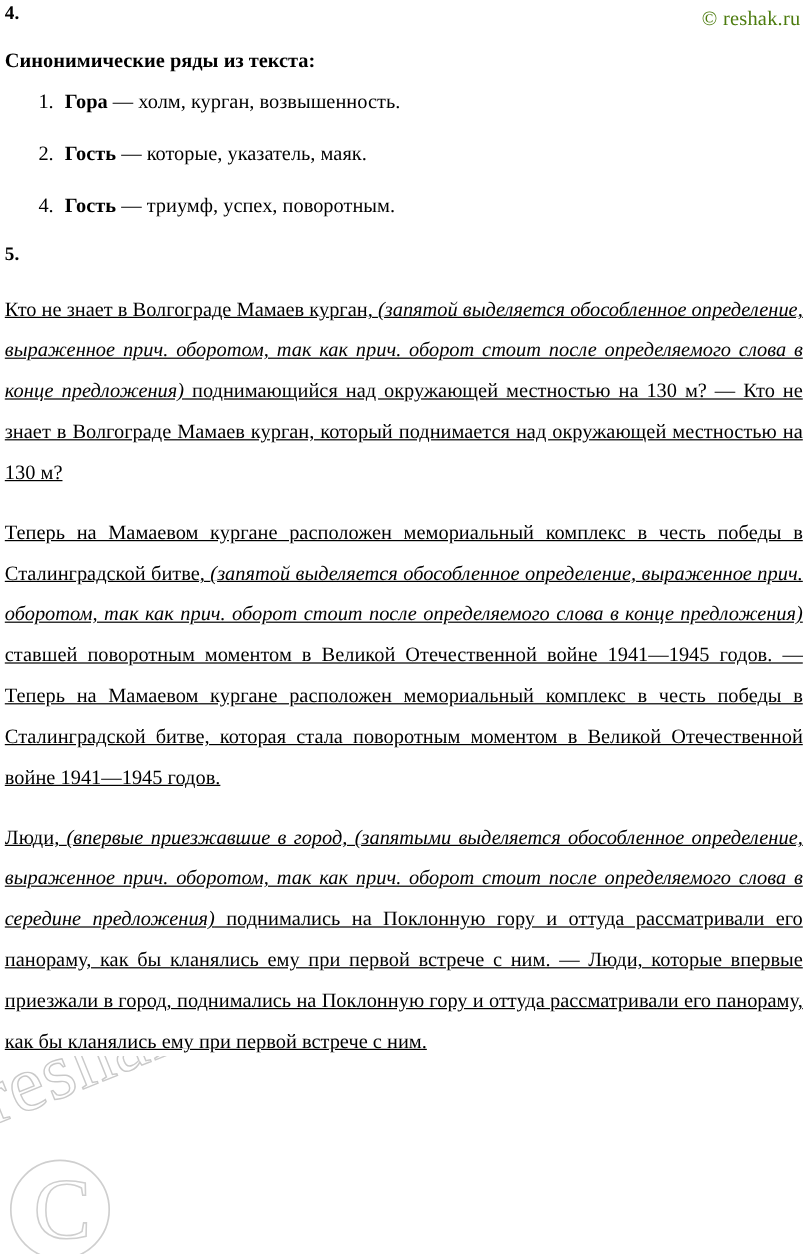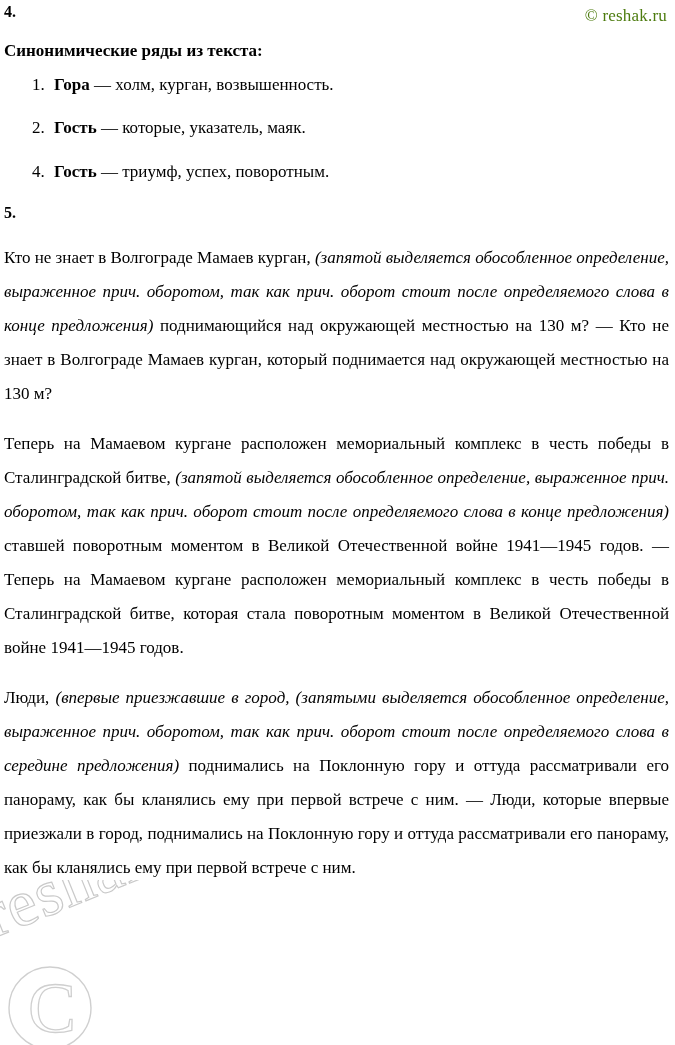--- a/index.html
+++ b/index.html
@@ -95,20 +95,21 @@
     line-height: 1;
   }
 
   p.body {
     font-size: 17px;
     line-height: 34px;
     text-align: justify;
     text-justify: inter-word;
     margin: 16px 0 0 0;
     padding: 0;
+    text-decoration: underline;
   }
   p.body.first { margin-top: 20px; }
 
   .note {
     font-style: italic;
   }
 </style>
 </head>
 <body>
 

